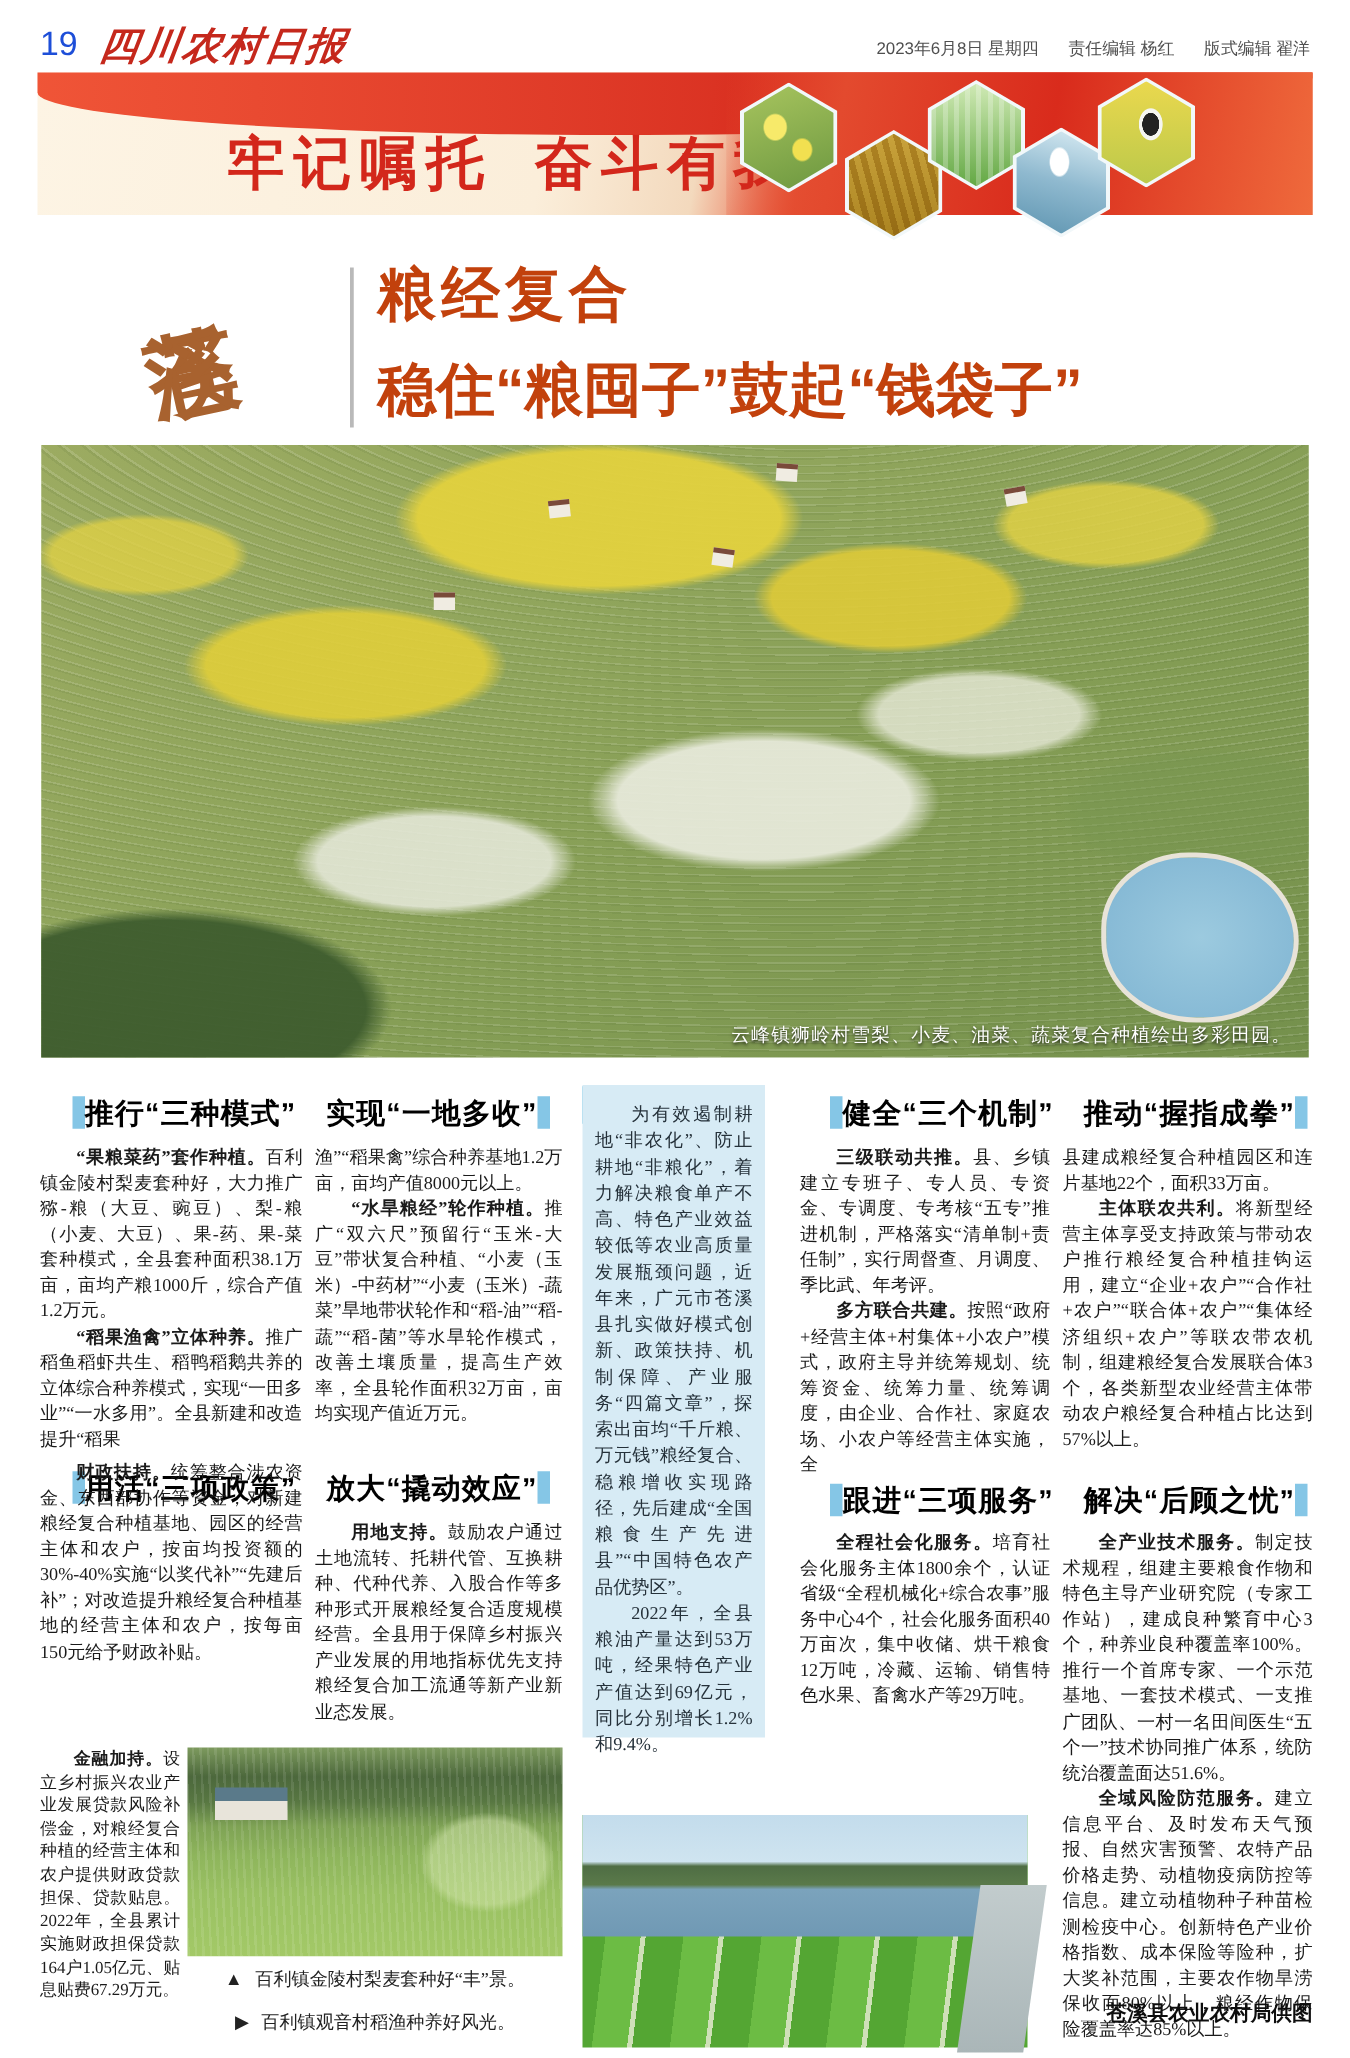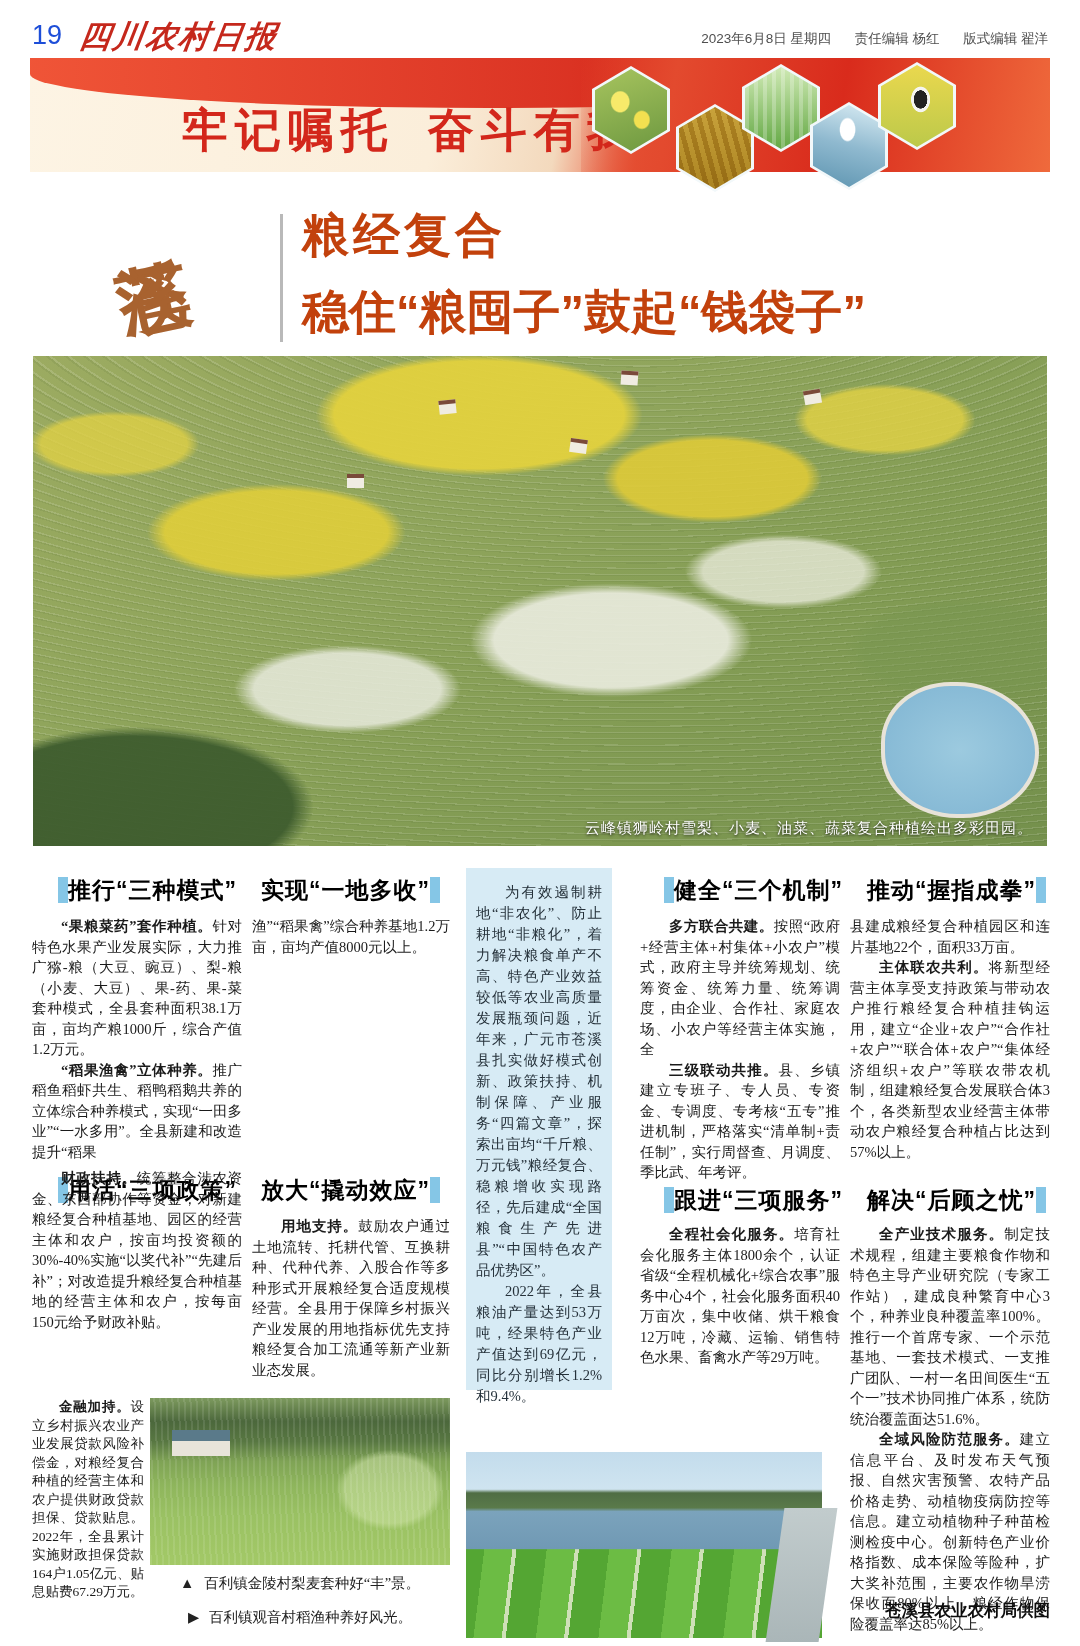--- a/index.html
+++ b/index.html
@@ -208,30 +208,31 @@
     <span class="sec-title">跟进“三项服务”　解决“后顾之忧”</span>
     <span class="bar"></span>
   </div>
   <div class="sec-head sh2">
     <span class="bar"></span>
     <span class="sec-title">用活“三项政策”　放大“撬动效应”</span>
     <span class="bar"></span>
   </div>
 
   <div class="txt s1a">
-    <p><b class="lead">“果粮菜药”套作种植。</b><span>针对特色水果产业发展实际，大力推广猕-粮（大豆、豌豆）、梨-粮（小麦、大豆）、果-药、果-菜套种模式，全县套种面积38.1万亩，亩均产粮1000斤，综合产值1.2万元。</span></p>
+    <p><b class="lead">“果粮菜药”套作种植。</b><span>百利镇金陵村梨麦套种好，大力推广猕-粮（大豆、豌豆）、梨-粮（小麦、大豆）、果-药、果-菜套种模式，全县套种面积38.1万亩，亩均产粮1000斤，综合产值1.2万元。</span></p>
     <p><b class="lead">“稻果渔禽”立体种养。</b><span>推广稻鱼稻虾共生、稻鸭稻鹅共养的立体综合种养模式，实现“一田多业”“一水多用”。全县新建和改造提升“稻果</span></p>
   </div>
   <div class="txt s1b">
     <p class="cont"><b class="lead"></b><span>渔”“稻果禽”综合种养基地1.2万亩，亩均产值8000元以上。</span></p>
+    <p><b class="lead">“水旱粮经”轮作种植。</b><span>推广“双六尺”预留行“玉米-大豆”带状复合种植、“小麦（玉米）-中药材”“小麦（玉米）-蔬菜”旱地带状轮作和“稻-油”“稻-蔬”“稻-菌”等水旱轮作模式，改善土壤质量，提高生产效率，全县轮作面积32万亩，亩均实现产值近万元。</span></p>
   </div>
 
   <div class="txt s3c">
+    <p><b class="lead">三级联动共推。</b><span>县、乡镇建立专班子、专人员、专资金、专调度、专考核“五专”推进机制，严格落实“清单制+责任制”，实行周督查、月调度、季比武、年考评。</span></p>
     <p><b class="lead">多方联合共建。</b><span>按照“政府+经营主体+村集体+小农户”模式，政府主导并统筹规划、统筹资金、统筹力量、统筹调度，由企业、合作社、家庭农场、小农户等经营主体实施，全</span></p>
-    <p><b class="lead">三级联动共推。</b><span>县、乡镇建立专班子、专人员、专资金、专调度、专考核“五专”推进机制，严格落实“清单制+责任制”，实行周督查、月调度、季比武、年考评。</span></p>
   </div>
   <div class="txt s3d">
     <p class="cont"><b class="lead"></b><span>县建成粮经复合种植园区和连片基地22个，面积33万亩。</span></p>
     <p><b class="lead">主体联农共利。</b><span>将新型经营主体享受支持政策与带动农户推行粮经复合种植挂钩运用，建立“企业+农户”“合作社+农户”“联合体+农户”“集体经济组织+农户”等联农带农机制，组建粮经复合发展联合体3个，各类新型农业经营主体带动农户粮经复合种植占比达到57%以上。</span></p>
   </div>
 
   <div class="txt s2a">
     <p><b class="lead">财政扶持。</b><span>统筹整合涉农资金、东西部协作等资金，对新建粮经复合种植基地、园区的经营主体和农户，按亩均投资额的30%-40%实施“以奖代补”“先建后补”；对改造提升粮经复合种植基地的经营主体和农户，按每亩150元给予财政补贴。</span></p>
   </div>
   <div class="txt s2n">

